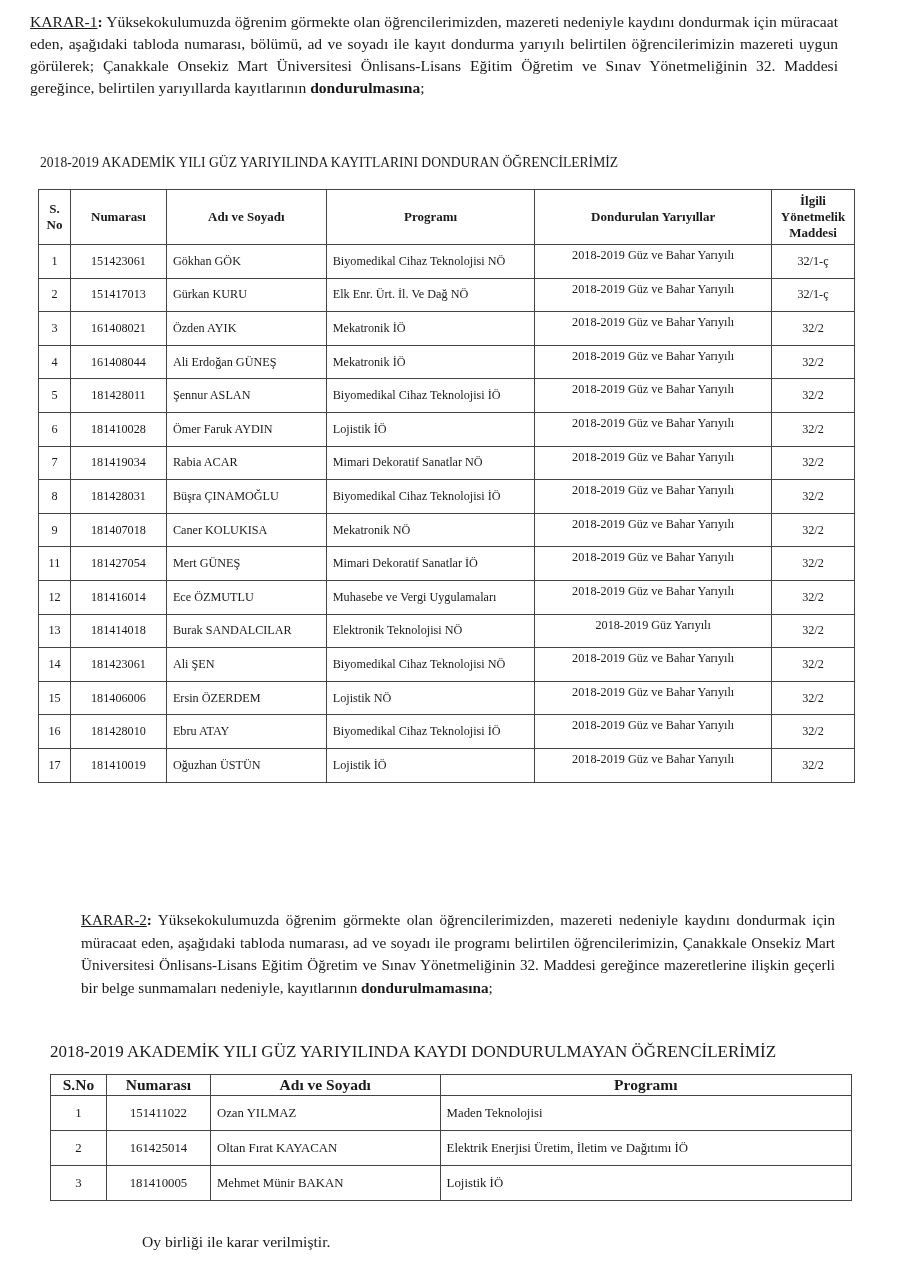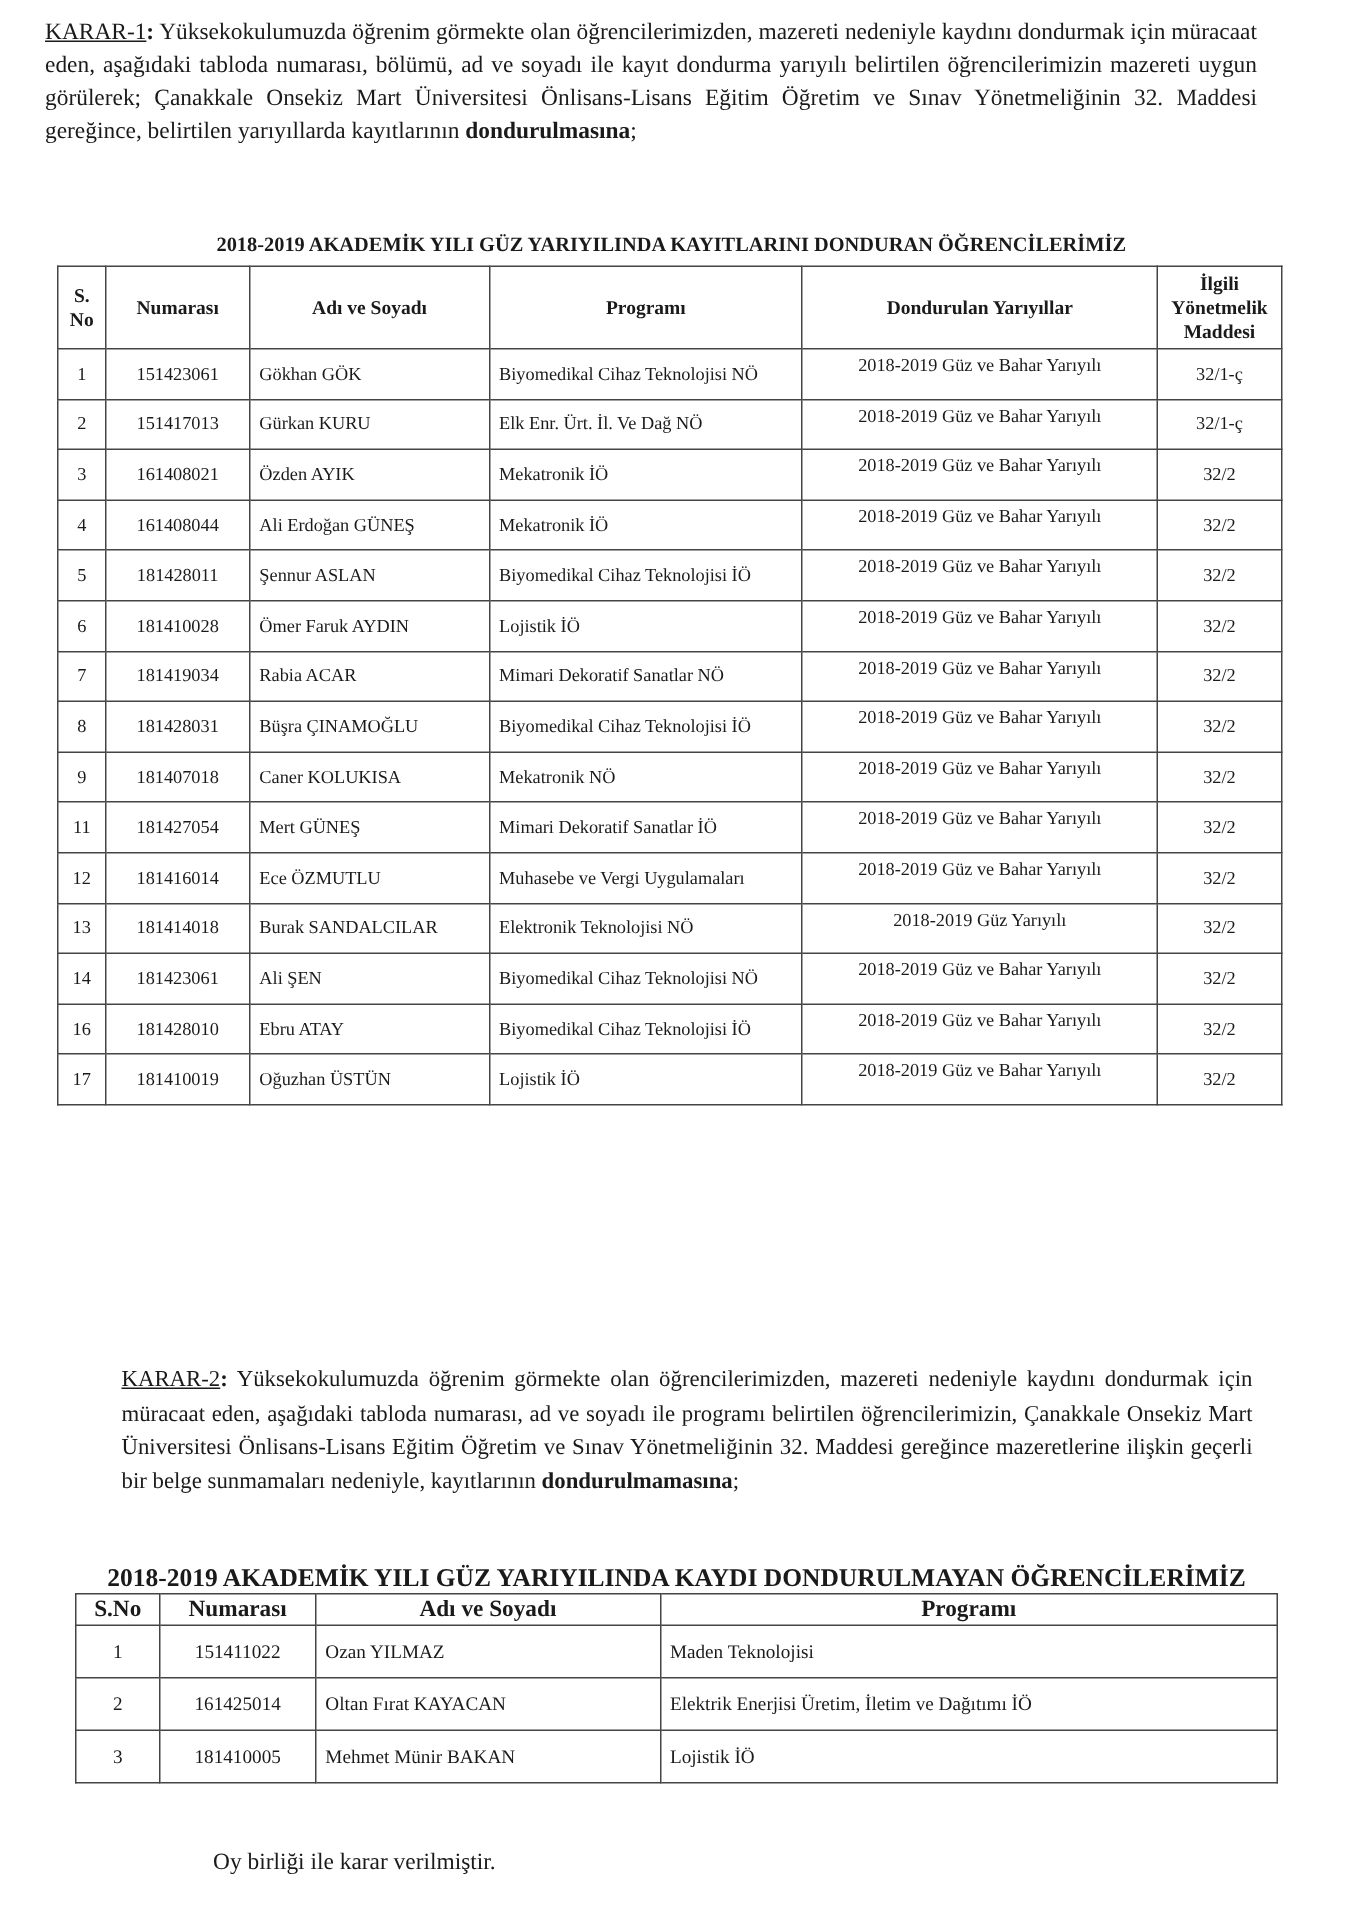--- a/index.html
+++ b/index.html
@@ -4,24 +4,24 @@
 <style>
   html, body { margin:0; padding:0; background:#ffffff; }
   body { width:900px; height:1273px; position:relative; overflow:hidden;
          font-family:"Liberation Serif", "DejaVu Serif", serif; color:#1a1a1a; }
   .para { position:absolute; left:30px; width:808px; font-size:15.6px; line-height:22px;
           text-align:justify; }
   .para .lbl { font-weight:normal; text-decoration:underline; }
   .para b { font-weight:bold; }
   #p1 { top:11px; }
   #p2 { top:881px; left:81px; width:754px; font-size:15.2px; line-height:22.5px;margin-top:28px; }
-  .tcap { position:absolute; font-weight:bold; font-size:13.6px; text-align:center; white-space:nowrap; }
+  .tcap { position:absolute; font-weight:normal; font-size:13.6px; text-align:left; white-space:nowrap; }
   #cap1 { top:155px; left:40px; width:815px; }
   #cap2 { top:1042px; left:50px; width:802px; font-size:17px; }
-  table { position:absolute; border-collapse:collapse; }
+  table { position:absolute; border-collapse:collapse;margin-top:12px; }
   td, th { border:1px solid #444; padding:0 6px; font-size:12.2px; font-weight:normal; vertical-align:middle; }
   th { font-weight:bold; font-size:13px; text-align:center; }
   #t1 { top:177px; left:38px; width:817px; }
   #t1 thead tr { height:55px; }
   #t1 tbody tr { height:33.6px; }
   #t1 td.c { text-align:center; }
   #t1 td.sem { text-align:center; vertical-align:top; padding-top:3px; }
   #t1 td.prog { line-height:13px; }
   #t2 { top:1062px; left:50px; width:802px;padding-left:48px; }
   #t2 thead tr { height:21px; }
@@ -156,20 +156,28 @@
       </tr>
       <tr>
         <td class="c">14</td>
         <td class="c">181423061</td>
         <td>Ali ŞEN</td>
         <td class="prog">Biyomedikal Cihaz Teknolojisi NÖ</td>
         <td class="sem">2018-2019 Güz ve Bahar Yarıyılı</td>
         <td class="c">32/2</td>
       </tr>
       <tr>
+        <td class="c">15</td>
+        <td class="c">181406006</td>
+        <td>Ersin ÖZERDEM</td>
+        <td class="prog">Lojistik NÖ</td>
+        <td class="sem">2018-2019 Güz ve Bahar Yarıyılı</td>
+        <td class="c">32/2</td>
+      </tr>
+      <tr>
         <td class="c">16</td>
         <td class="c">181428010</td>
         <td>Ebru ATAY</td>
         <td class="prog">Biyomedikal Cihaz Teknolojisi İÖ</td>
         <td class="sem">2018-2019 Güz ve Bahar Yarıyılı</td>
         <td class="c">32/2</td>
       </tr>
       <tr>
         <td class="c">17</td>
         <td class="c">181410019</td>

